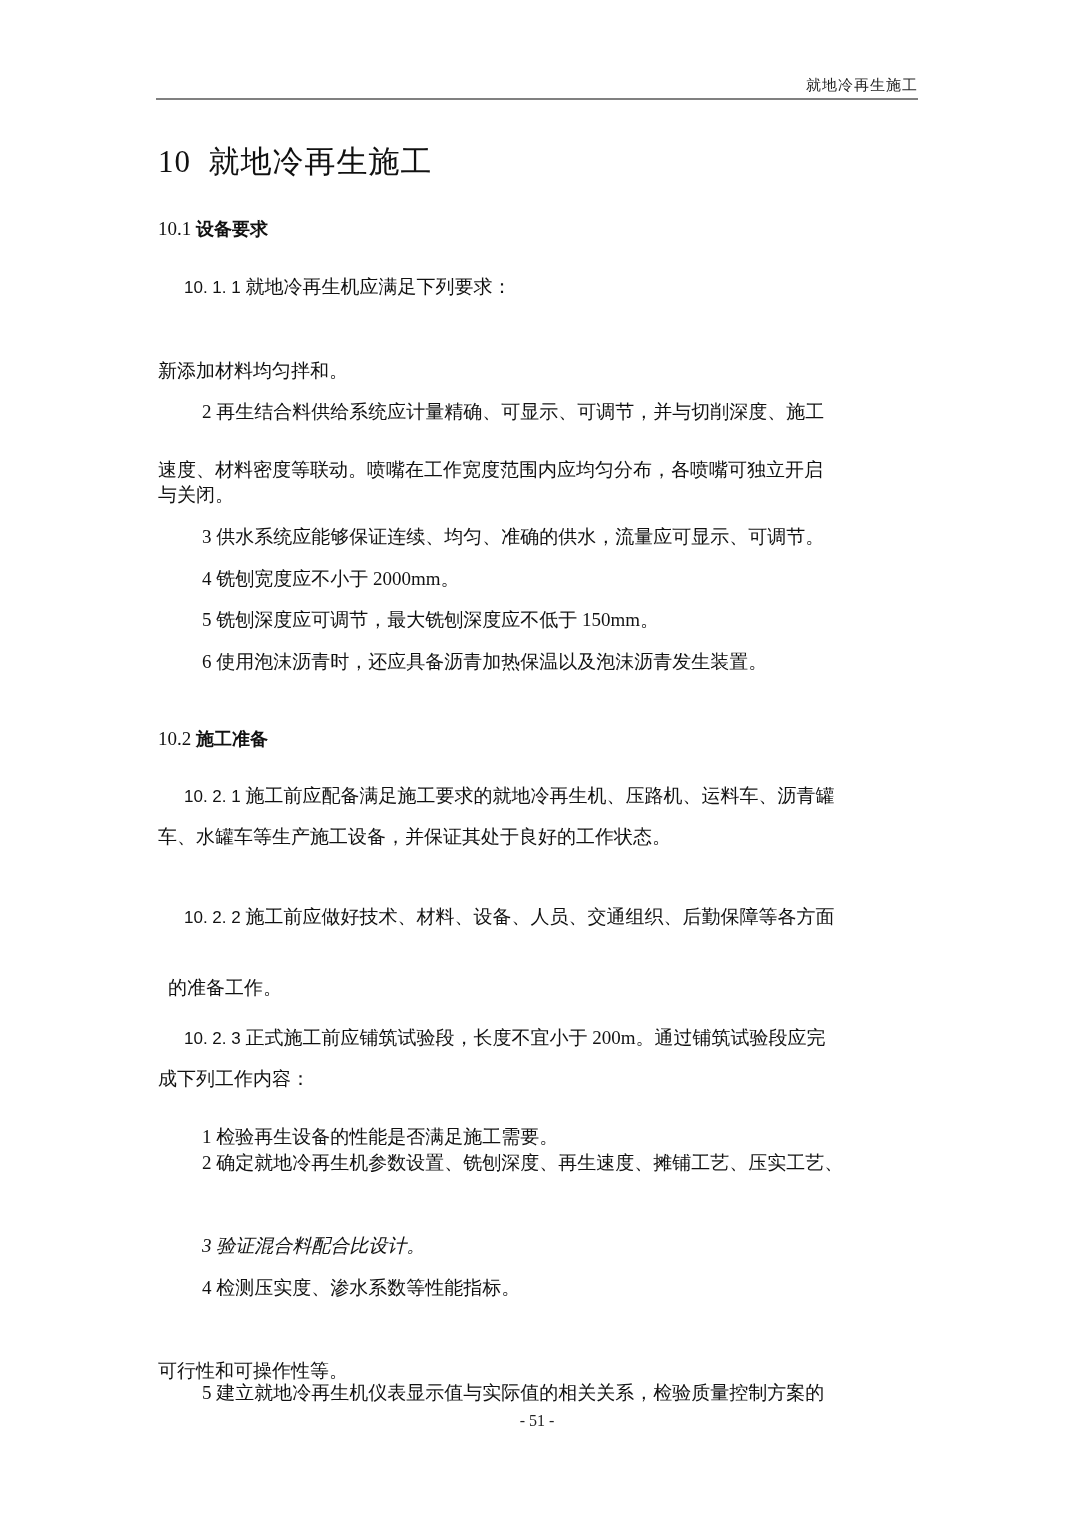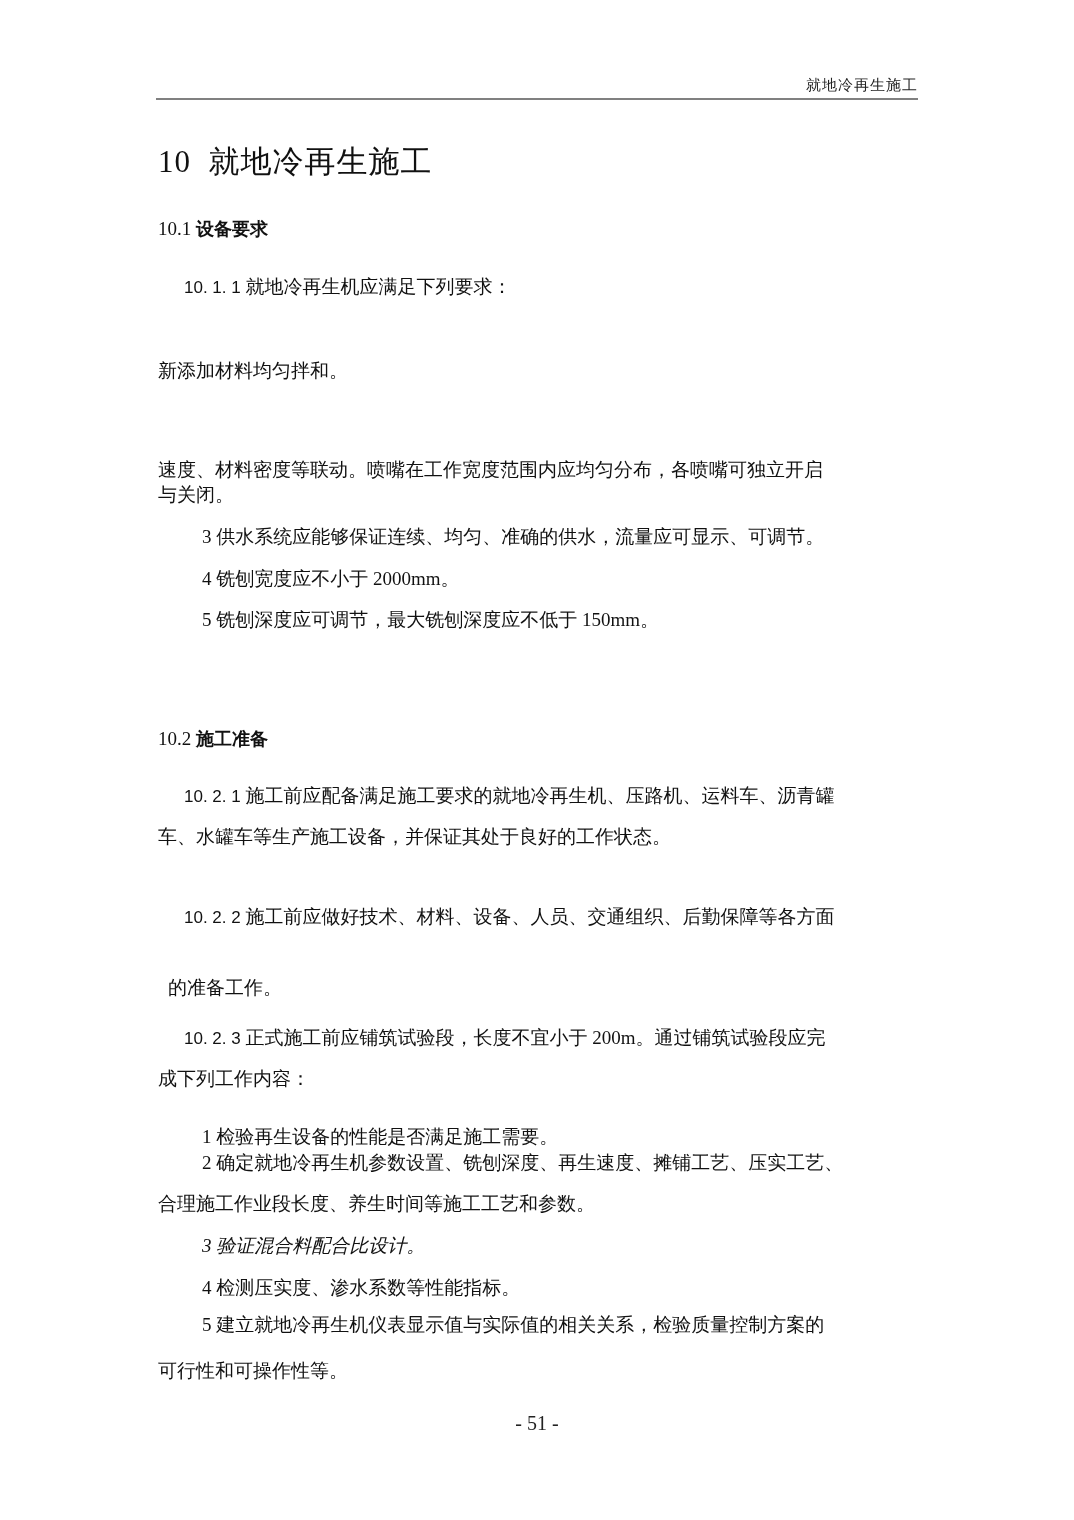--- a/index.html
+++ b/index.html
@@ -6,21 +6,21 @@
   body { width: 1074px; height: 1520px; position: relative; overflow: hidden;
          font-family: "Liberation Serif", "DejaVu Serif", serif; color: #111; }
   .page { position: absolute; left: 0; top: 0; width: 1074px; height: 1520px; background: #fff; }
   .header-text { position: absolute; right: 156px; top: 76px; font-size: 15px; color: #222; letter-spacing: 1px; }
   .header-rule { position: absolute; left: 156px; top: 98px; width: 762px; height: 2px; background: #808080; }
   .line { position: absolute; white-space: nowrap; font-size: 19px; line-height: 26px; color: #111; }
   .chapter { font-size: 31px; line-height: 40px; letter-spacing: 1px; text-align: center; }
   .section { font-size: 19px; }
   .section .zh { font-family: "DejaVu Sans", sans-serif; font-weight: bold; font-size: 18px; }
   .clause-num { font-family: "Liberation Sans", sans-serif; font-size: 17px; }
-  .footer { position: absolute; top: 1412px; left: 0; width: 1074px; text-align: center; font-size: 20px; color: #222; }
+  .footer { position: absolute; top: 1412px; left: 0; width: 1074px; text-align: center; font-size: 16px; color: #222; }
 </style>
 </head>
 <body>
 
 <div class="page">
 
   <div class="header-text">就地冷再生施工</div>
   <div class="header-rule"></div>
 
   <div class="line chapter" style="left:158px; top:142px;">
@@ -32,26 +32,28 @@
     <span class="zh">设备要求</span>
   </div>
 
   <div class="line" style="left:184px; top:274px;">
     <span class="clause-num">10. 1. 1</span>
     <span>就地冷再生机应满足下列要求：</span>
   </div>
 
   <div class="line" style="left:158px; top:358px;">新添加材料均匀拌和。</div>
 
+  <div class="line" style="left:202px; top:399px;">2 再生结合料供给系统应计量精确、可显示、可调节，并与切削深度、施工</div>
   <div class="line" style="left:158px; top:457px;">速度、材料密度等联动。喷嘴在工作宽度范围内应均匀分布，各喷嘴可独立开启</div>
   <div class="line" style="left:158px; top:482px;">与关闭。</div>
 
   <div class="line" style="left:202px; top:524px;">3 供水系统应能够保证连续、均匀、准确的供水，流量应可显示、可调节。</div>
   <div class="line" style="left:202px; top:566px;">4 铣刨宽度应不小于 2000mm。</div>
   <div class="line" style="left:202px; top:607px;">5 铣刨深度应可调节，最大铣刨深度应不低于 150mm。</div>
+  <div class="line" style="left:202px; top:649px;">6 使用泡沫沥青时，还应具备沥青加热保温以及泡沫沥青发生装置。</div>
 
   <div class="line section" style="left:158px; top:726px;">
     <span>10.2</span>
     <span class="zh">施工准备</span>
   </div>
 
   <div class="line" style="left:184px; top:783px;">
     <span class="clause-num">10. 2. 1</span>
     <span>施工前应配备满足施工要求的就地冷再生机、压路机、运料车、沥青罐</span>
   </div>
@@ -64,20 +66,19 @@
   <div class="line" style="left:168px; top:945px;margin-top:30px;">的准备工作。</div>
 
   <div class="line" style="left:184px; top:1025px;">
     <span class="clause-num">10. 2. 3</span>
     <span>正式施工前应铺筑试验段，长度不宜小于 200m。通过铺筑试验段应完</span>
   </div>
   <div class="line" style="left:158px; top:1066px;">成下列工作内容：</div>
 
   <div class="line" style="left:202px; top:1108px;margin-top:16px;">1 检验再生设备的性能是否满足施工需要。</div>
   <div class="line" style="left:202px; top:1150px;">2 确定就地冷再生机参数设置、铣刨深度、再生速度、摊铺工艺、压实工艺、</div>
-  <div class="line" style="left:158px; top:1191px;">合理施工作业段长度、养生时间等施工工艺和参数。</div>
   <div class="line" style="left:202px; top:1233px;font-style:italic;">3 验证混合料配合比设计。</div>
   <div class="line" style="left:202px; top:1275px;">4 检测压实度、渗水系数等性能指标。</div>
-  <div class="line" style="left:202px; top:1312px;">5 建立就地冷再生机仪表显示值与实际值的相关关系，检验质量控制方案的</div>
+  <div class="line" style="left:202px; top:1380px;">5 建立就地冷再生机仪表显示值与实际值的相关关系，检验质量控制方案的</div>
   <div class="line" style="left:158px; top:1358px;">可行性和可操作性等。</div>
 
   <div class="footer">- 51 -</div>
 </div>
 
 </body></html>

